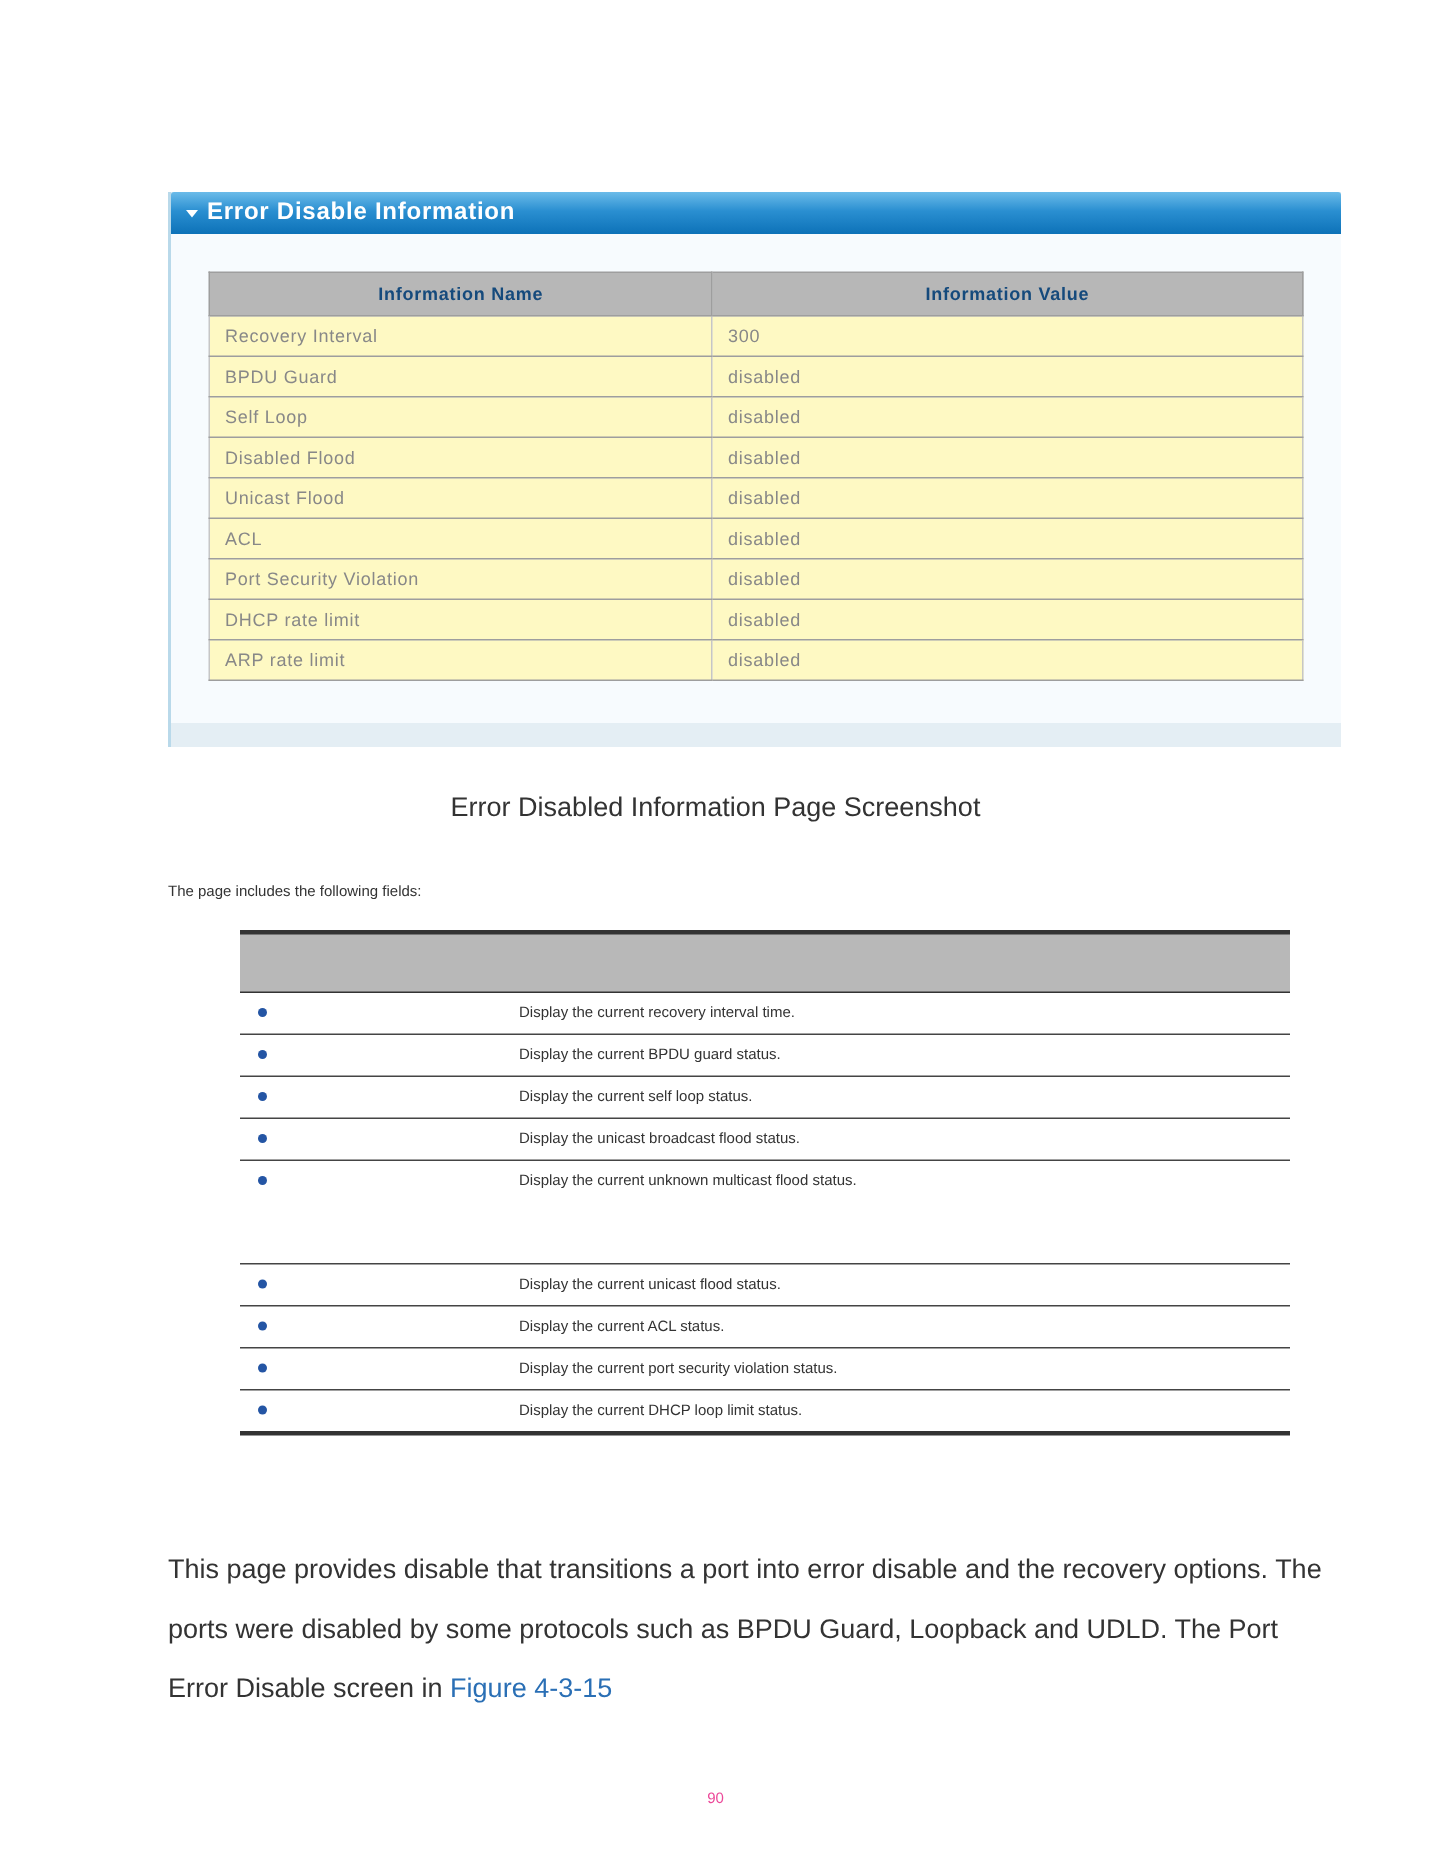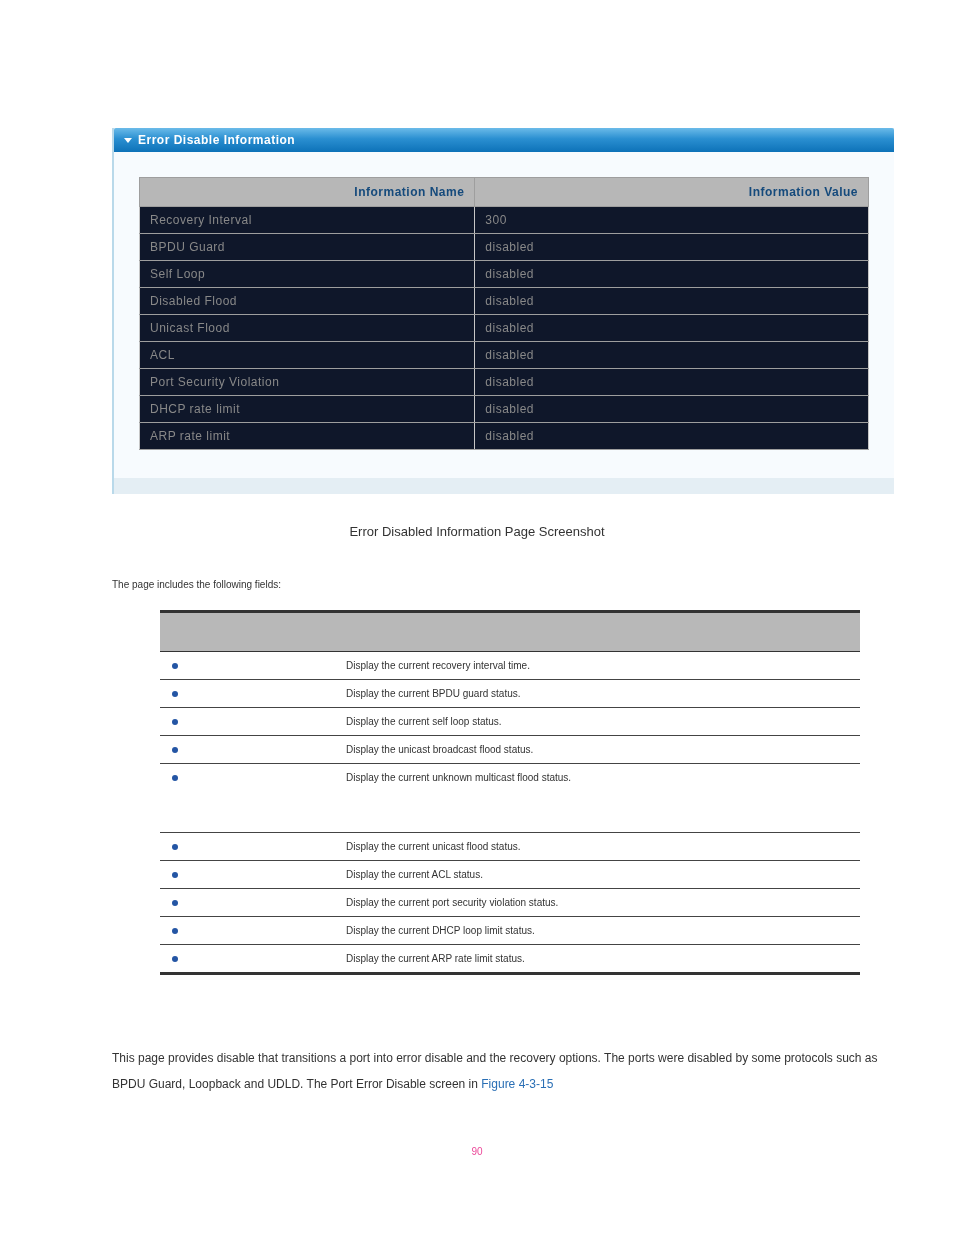--- a/index.html
+++ b/index.html
@@ -19,21 +19,21 @@
     margin: 128px 0 0 112px;
     width: 780px;
     border-left: 2px solid #b9d9ea;
     background: #e4eef4;
     padding-bottom: 16px;
   }
   .panel-header {
     background: linear-gradient(#6bbbe9 0%, #2a8fd1 45%, #0d72b8 100%);
     color: #fff;
     font-weight: bold;
-    font-size: 12px;
+    font-size: 16px;
     letter-spacing: 0.5px;
     padding: 5px 10px;
     border-radius: 2px 2px 0 0;
     display: flex;
     align-items: center;
     gap: 6px;
   }
   .panel-header .tri {
     width: 0; height: 0;
     border-left: 4px solid transparent;
@@ -48,39 +48,39 @@
   .info-table {
     width: 100%;
     border-collapse: collapse;
     font-size: 12px;
     color: #888;
   }
   .info-table th {
     background: #b7b7b7;
     color: #154a7c;
     font-weight: bold;
-    text-align: right;
+    text-align: center;
     padding: 7px 10px;
     font-size: 12px;
     border: 1px solid #9e9e9e;
     letter-spacing: 0.5px;
   }
   .info-table td {
     padding: 6px 10px;
     border-bottom: 1px solid #9e9e9e;
     border-left: 1px solid #c6c6c6;
     border-right: 1px solid #c6c6c6;
-    background: #0f172a;
+    background: #fef9c3;
     letter-spacing: 0.5px;
   }
   .info-table td:first-child { width: 46%; }
 
   .caption {
     text-align: center;
-    font-size: 13px;
+    font-size: 18px;
     margin: 30px 0 40px 0;
     color: #333;
   }
   .intro-line {
     margin: 10px 0 20px 112px;
     font-size: 10px;
     color: #333;
   }
   .fields-wrap {
     margin: 0 0 0 160px;
@@ -121,21 +121,21 @@
     vertical-align: middle;
   }
   .fields-table td.desc {
     padding: 8px 8px 8px 4px;
     color: #333;
   }
   .fields-table td.desc.tall { height: 52px; }
 
   .body-text {
     margin: 70px 60px 0 112px;
-    font-size: 12px;
+    font-size: 18px;
     line-height: 2.2;
     color: #333;
   }
   .body-text a { color: #2a6fb5; text-decoration: none; }
 
   .pagenum {
     text-align: center;
     margin-top: 48px;
     font-size: 10px;
     color: #ec4899;
@@ -243,24 +243,20 @@
             <td class="desc">Display the current ACL status.</td>
           </tr>
           <tr>
             <td class="object"><span class="bullet"></span></td>
             <td class="desc">Display the current port security violation status.</td>
           </tr>
           <tr>
             <td class="object"><span class="bullet"></span></td>
             <td class="desc">Display the current DHCP loop limit status.</td>
           </tr>
-          <tr>
-            <td class="object"><span class="bullet"></span></td>
-            <td class="desc">Display the current ARP rate limit status.</td>
-          </tr>
         </tbody>
     </table>
   </div>
 
   <div class="body-text">
     <span>This page provides disable that transitions a port into error disable and the recovery options. The ports were disabled by some protocols such as BPDU Guard, Loopback and UDLD. The Port Error Disable screen in </span><a href="#">Figure 4-3-15</a>
   </div>
 
   <div class="pagenum">90</div>
 

